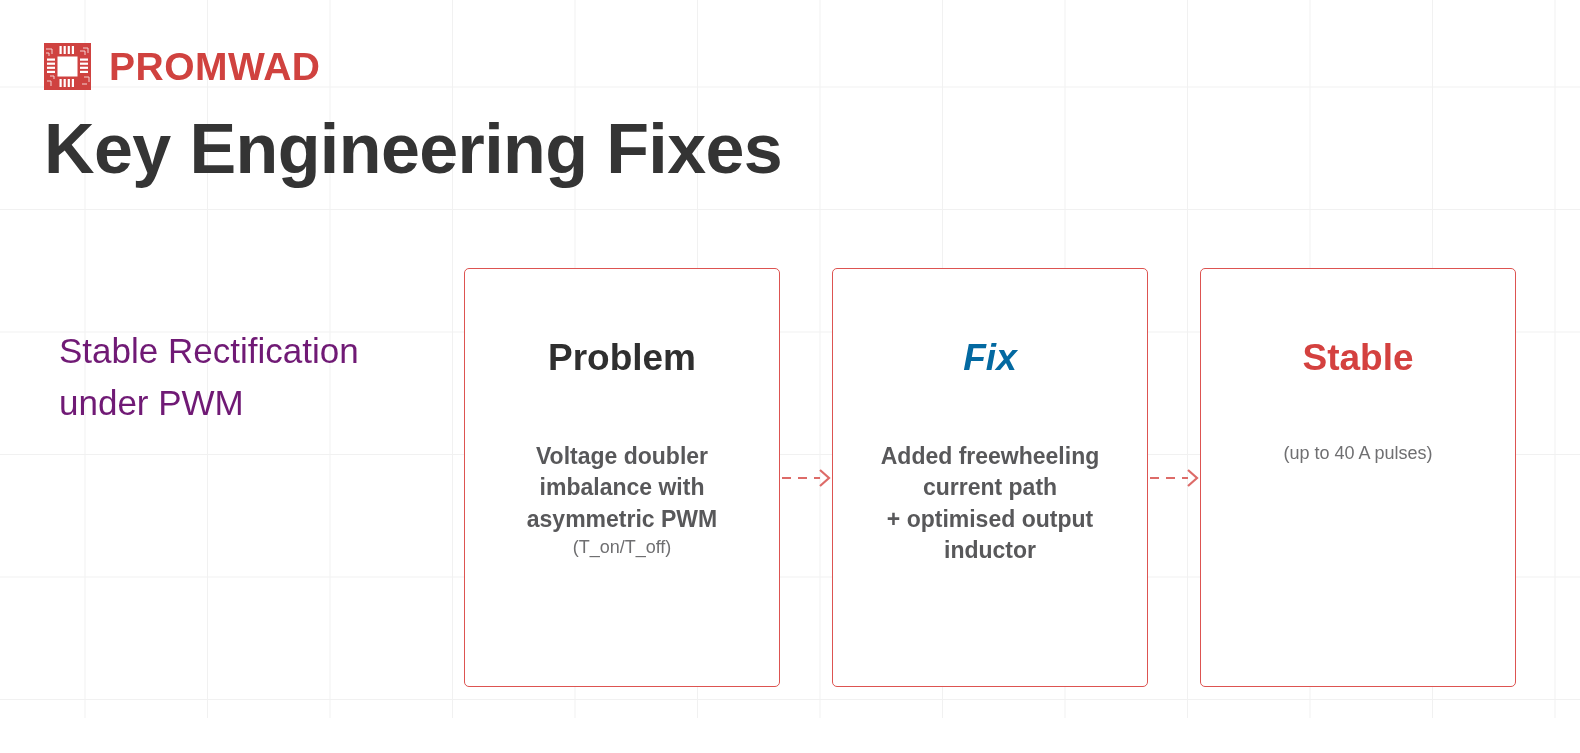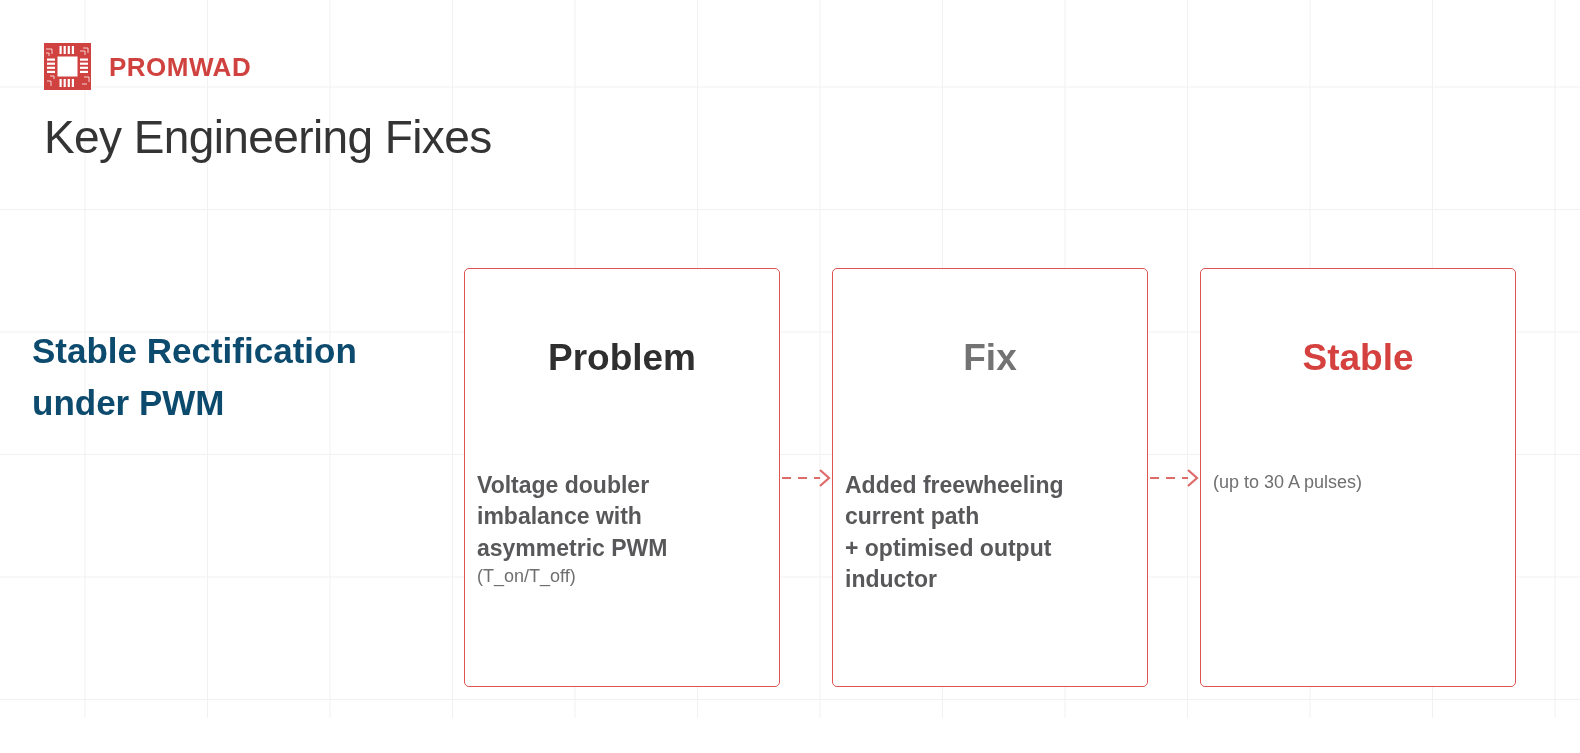--- a/index.html
+++ b/index.html
@@ -45,50 +45,50 @@
     gap: 18px;
   }
   #logo-mark {
     position: relative;
     width: 47px;
     height: 47px;
     flex: 0 0 auto;
   }
   #logo-mark svg { display: block; }
   #logo-word {
-    font-size: 26px;
+    font-size: 39px;
     font-weight: 700;
     letter-spacing: 0.5px;
     color: #d0423f;
     line-height: 1;
     white-space: nowrap;
   }
 
   
   #slide-title {
     position: absolute;
     left: 44px;
     top: 113px;
-    font-size: 46px;
-    font-weight: 400;
+    font-size: 70px;
+    font-weight: 700;
     color: #343434;
     letter-spacing: -0.6px;
     line-height: 1.05;
     white-space: nowrap;
   }
 
   
   #row-label {
     position: absolute;
-    left: 32px;
+    left: 59px;
     top: 325px;
     width: 330px;
     font-size: 35px;
-    font-weight: 700;
-    color: #0c4a6e;
+    font-weight: 400;
+    color: #701a75;
     line-height: 1.48;
   }
 
   
   #card-row {
     position: absolute;
     left: 464px;
     top: 268px;
     width: 1060px;
     height: 419px;
@@ -110,26 +110,27 @@
   }
 
   .card-title {
     margin-top: 69px;
     font-size: 37px;
     font-weight: 700;
     line-height: 1.1;
     text-align: center;
   }
   .card-title.t-dark  { color: #2f2f2f; }
-  .card-title.t-muted { color: #737373; }
+  .card-title.t-muted { color: #0369a1; font-style: italic; }
   .card-title.t-red   { color: #d4413f; }
 
   .card-body {
-    margin-top: 91px;
+    margin-top: 62px;
     width: 100%;
+    text-align: center;
   }
   .card-body-main {
     font-size: 23px;
     font-weight: 700;
     color: #58585a;
     line-height: 1.37;
     white-space: pre-line;
   }
   .card-body-note {
     font-size: 18px;
@@ -229,18 +230,18 @@
     <div class="connector">
       <svg width="52" height="24" viewBox="0 0 52 24" aria-hidden="true">
         <line x1="2" y1="12" x2="40" y2="12" stroke="#dd6b68" stroke-width="2.2" stroke-dasharray="9 7" stroke-linecap="butt"></line>
         <polyline points="40,4 49,12 40,20" fill="none" stroke="#dd6b68" stroke-width="2.2" stroke-linecap="butt" stroke-linejoin="miter"></polyline>
       </svg>
     </div>
 
     <div class="card">
       <div class="card-title t-red">Stable</div>
       <div class="card-body">
-        <div class="card-body-note">(up to 30 A pulses)</div>
+        <div class="card-body-note">(up to 40 A pulses)</div>
       </div>
     </div>
 
   </div>
 </div>
 
 </body></html>

